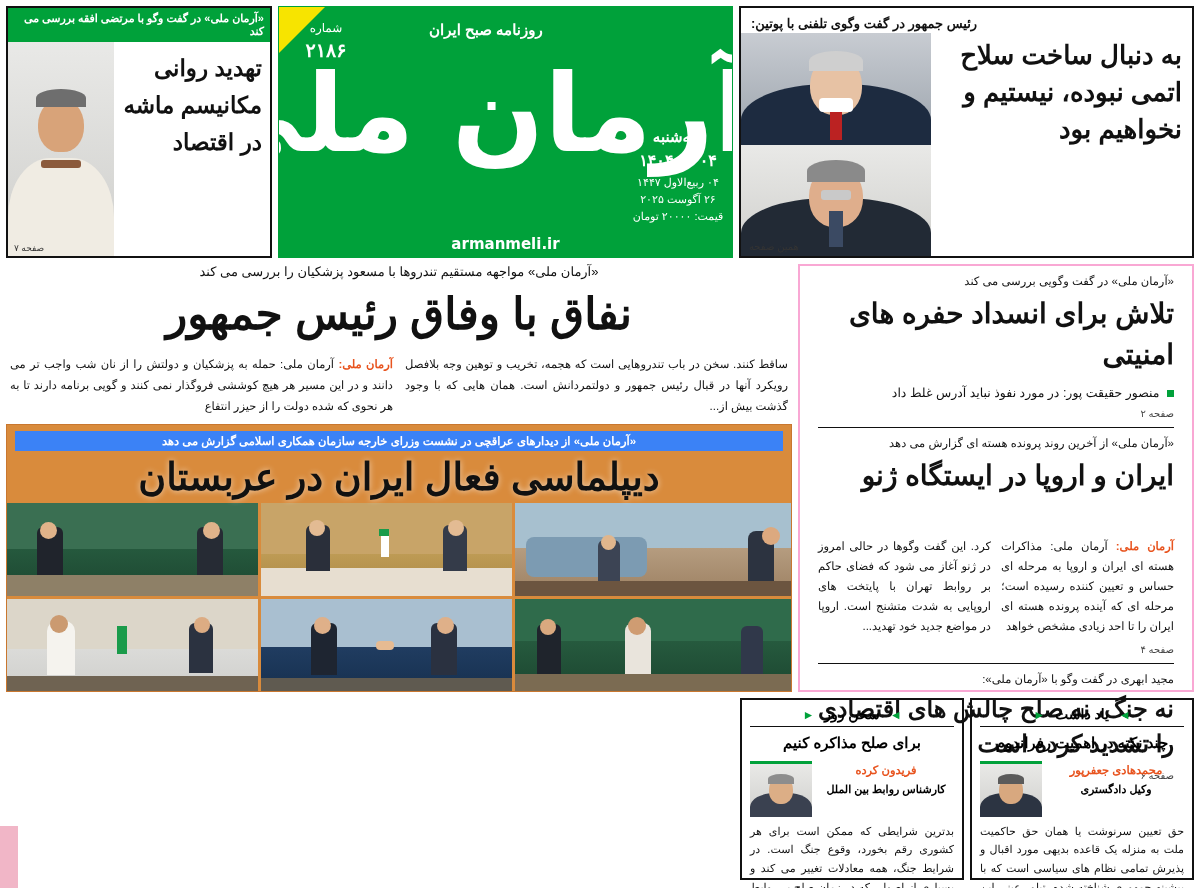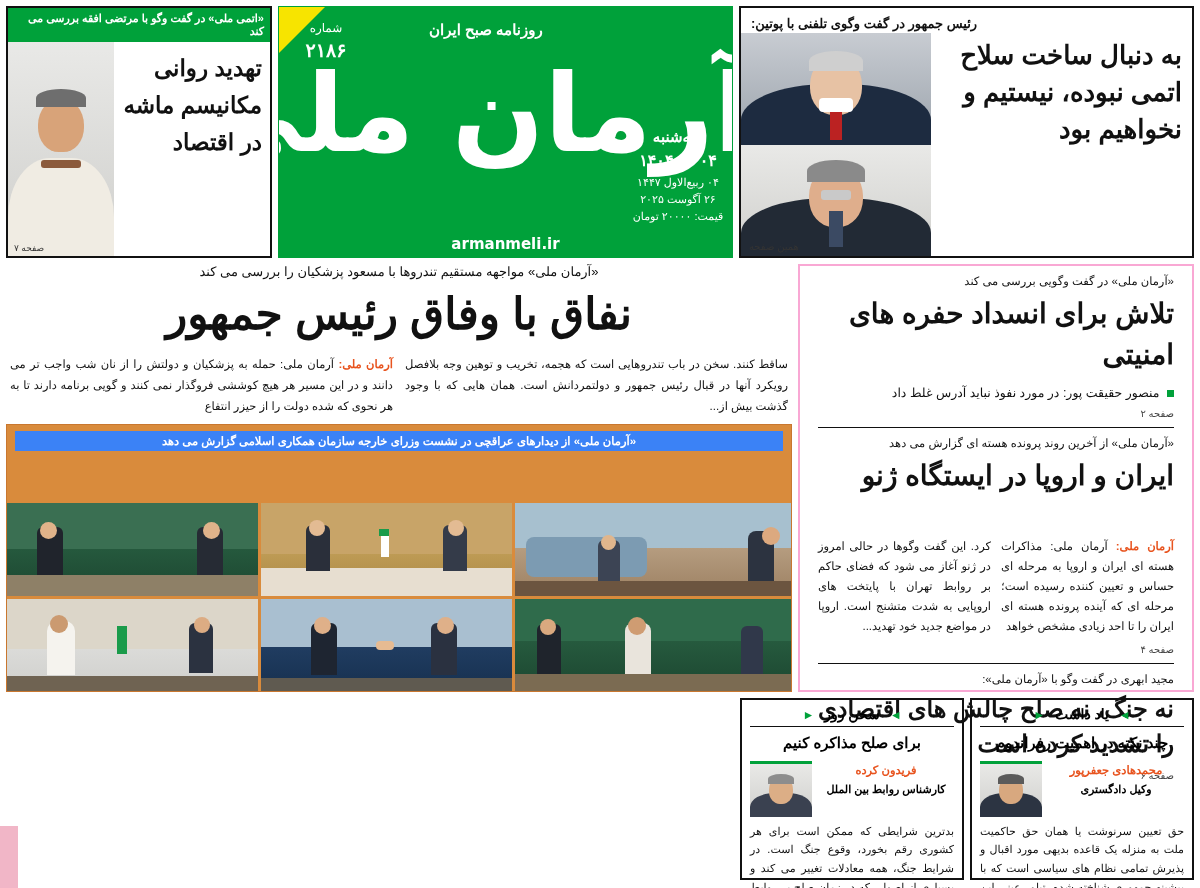--- a/index.html
+++ b/index.html
@@ -195,21 +195,21 @@
         <span class="dow">سه‌شنبه</span>
         <span class="big">۰۴ ۰۶ ۱۴۰۴</span>
         <span>۰۴ ربیع‌الاول ۱۴۴۷</span><br>
         <span>۲۶ آگوست ۲۰۲۵</span><br>
         <span>قیمت: ۲۰۰۰۰ تومان</span>
       </div>
       <div class="mh-site">armanmeli.ir</div>
     </div>
 
     <div class="top-right">
-      <div class="tr-kicker">«اتمی ملی» در گفت وگو با مرتضی افقه بررسی می کند</div>
+      <div class="tr-kicker">«آرمان ملی» در گفت وگو با مرتضی افقه بررسی می کند</div>
       <div class="tr-body">
         <div class="tr-headline">تهدید روانی مکانیسم ماشه در اقتصاد</div>
         <div class="tr-photo bg-white">
           <div style="position:absolute;left:0;right:0;bottom:0;height:46%;background:#f0ece3;border-radius:40% 40% 0 0/60% 60% 0 0;"></div>
           <div style="position:absolute;left:50%;top:26%;width:46px;height:54px;margin-left:-23px;background:#d8a379;border-radius:50% 50% 45% 45%;"></div>
           <div style="position:absolute;left:50%;top:22%;width:50px;height:18px;margin-left:-25px;background:#6e6e6e;border-radius:50% 50% 0 0;"></div>
           <div style="position:absolute;left:50%;top:55%;width:40px;height:8px;margin-left:-20px;background:#8b5a3c;border-radius:3px;"></div>
         </div>
       </div>
       <div class="tr-pagenote">صفحه ۷</div>
@@ -258,20 +258,21 @@
       <div class="lead-head">نفاق با وفاق رئیس جمهور</div>
       <div class="lead-body">
         <div class="c">ساقط کنند. سخن در باب تندروهایی است که هجمه، تخریب و توهین وجه بلافصل رویکرد آنها در قبال رئیس جمهور و دولتمردانش است. همان هایی که با وجود گذشت بیش از...</div>
         <div class="c">
           <span class="lead">آرمان ملی: </span><span>آرمان ملی: حمله به پزشکیان و دولتش را از نان شب واجب تر می دانند و در این مسیر هر هیچ کوششی فروگذار نمی کنند و گویی برنامه دارند تا به هر نحوی که شده دولت را از حیزر انتفاع</span>
         </div>
       </div>
 
       <div class="photo-block">
         <div class="pb-kicker">«آرمان ملی» از دیدارهای عراقچی در نشست وزرای خارجه سازمان همکاری اسلامی گزارش می دهد</div>
+        <div class="pb-head">دیپلماسی فعال ایران در عربستان</div>
         <div class="pb-grid">
 
           <div class="pb-cell bg-room">
             <div style="position:absolute;left:0;right:0;top:0;height:48%;background:#a7c0cf;"></div>
             <div style="position:absolute;left:4%;top:36%;width:44%;height:44%;background:#7c9bb2;border-radius:8px;"></div>
             <div style="position:absolute;right:6%;top:30%;width:26px;height:60px;background:#2c3340;border-radius:8px 8px 0 0;"></div>
             <div style="position:absolute;right:4%;top:26%;width:18px;height:18px;background:#dca97f;border-radius:50%;"></div>
             <div style="position:absolute;left:30%;top:40%;width:22px;height:48px;background:#3c4454;border-radius:6px 6px 0 0;"></div>
             <div style="position:absolute;left:31%;top:34%;width:15px;height:15px;background:#e0b68d;border-radius:50%;"></div>
             <div style="position:absolute;left:0;right:0;bottom:0;height:16%;background:#6c5540;"></div>

